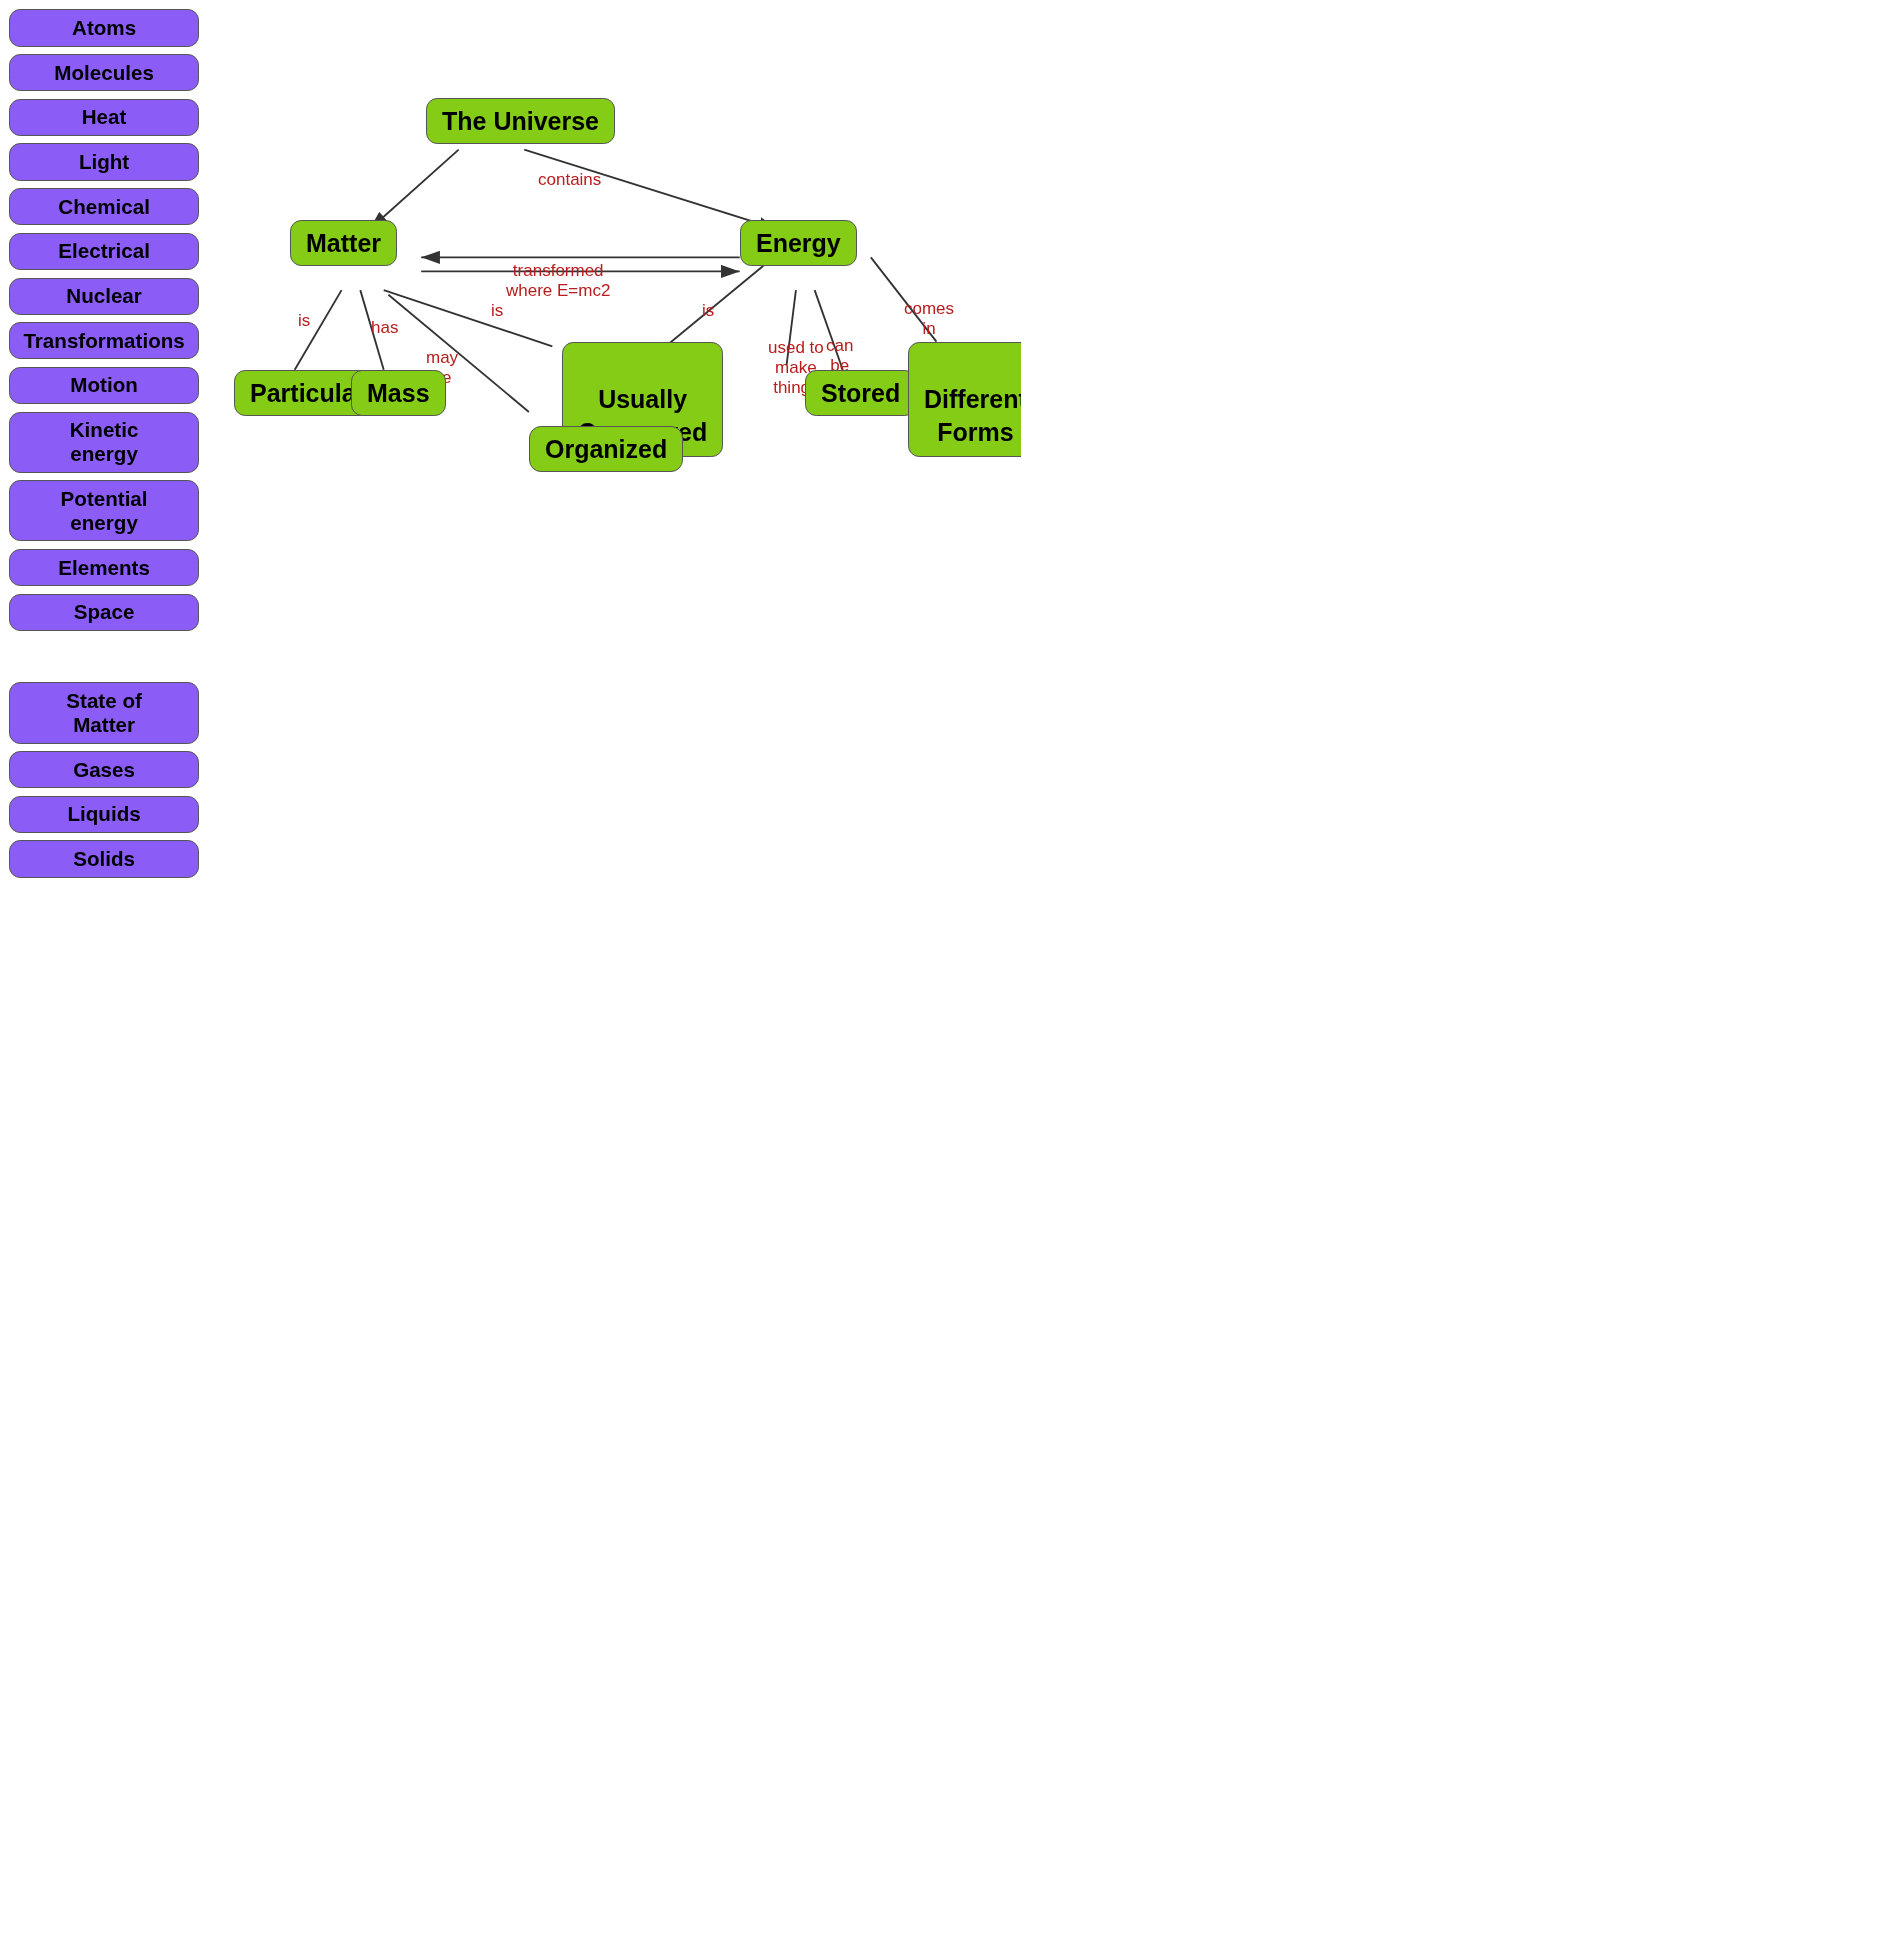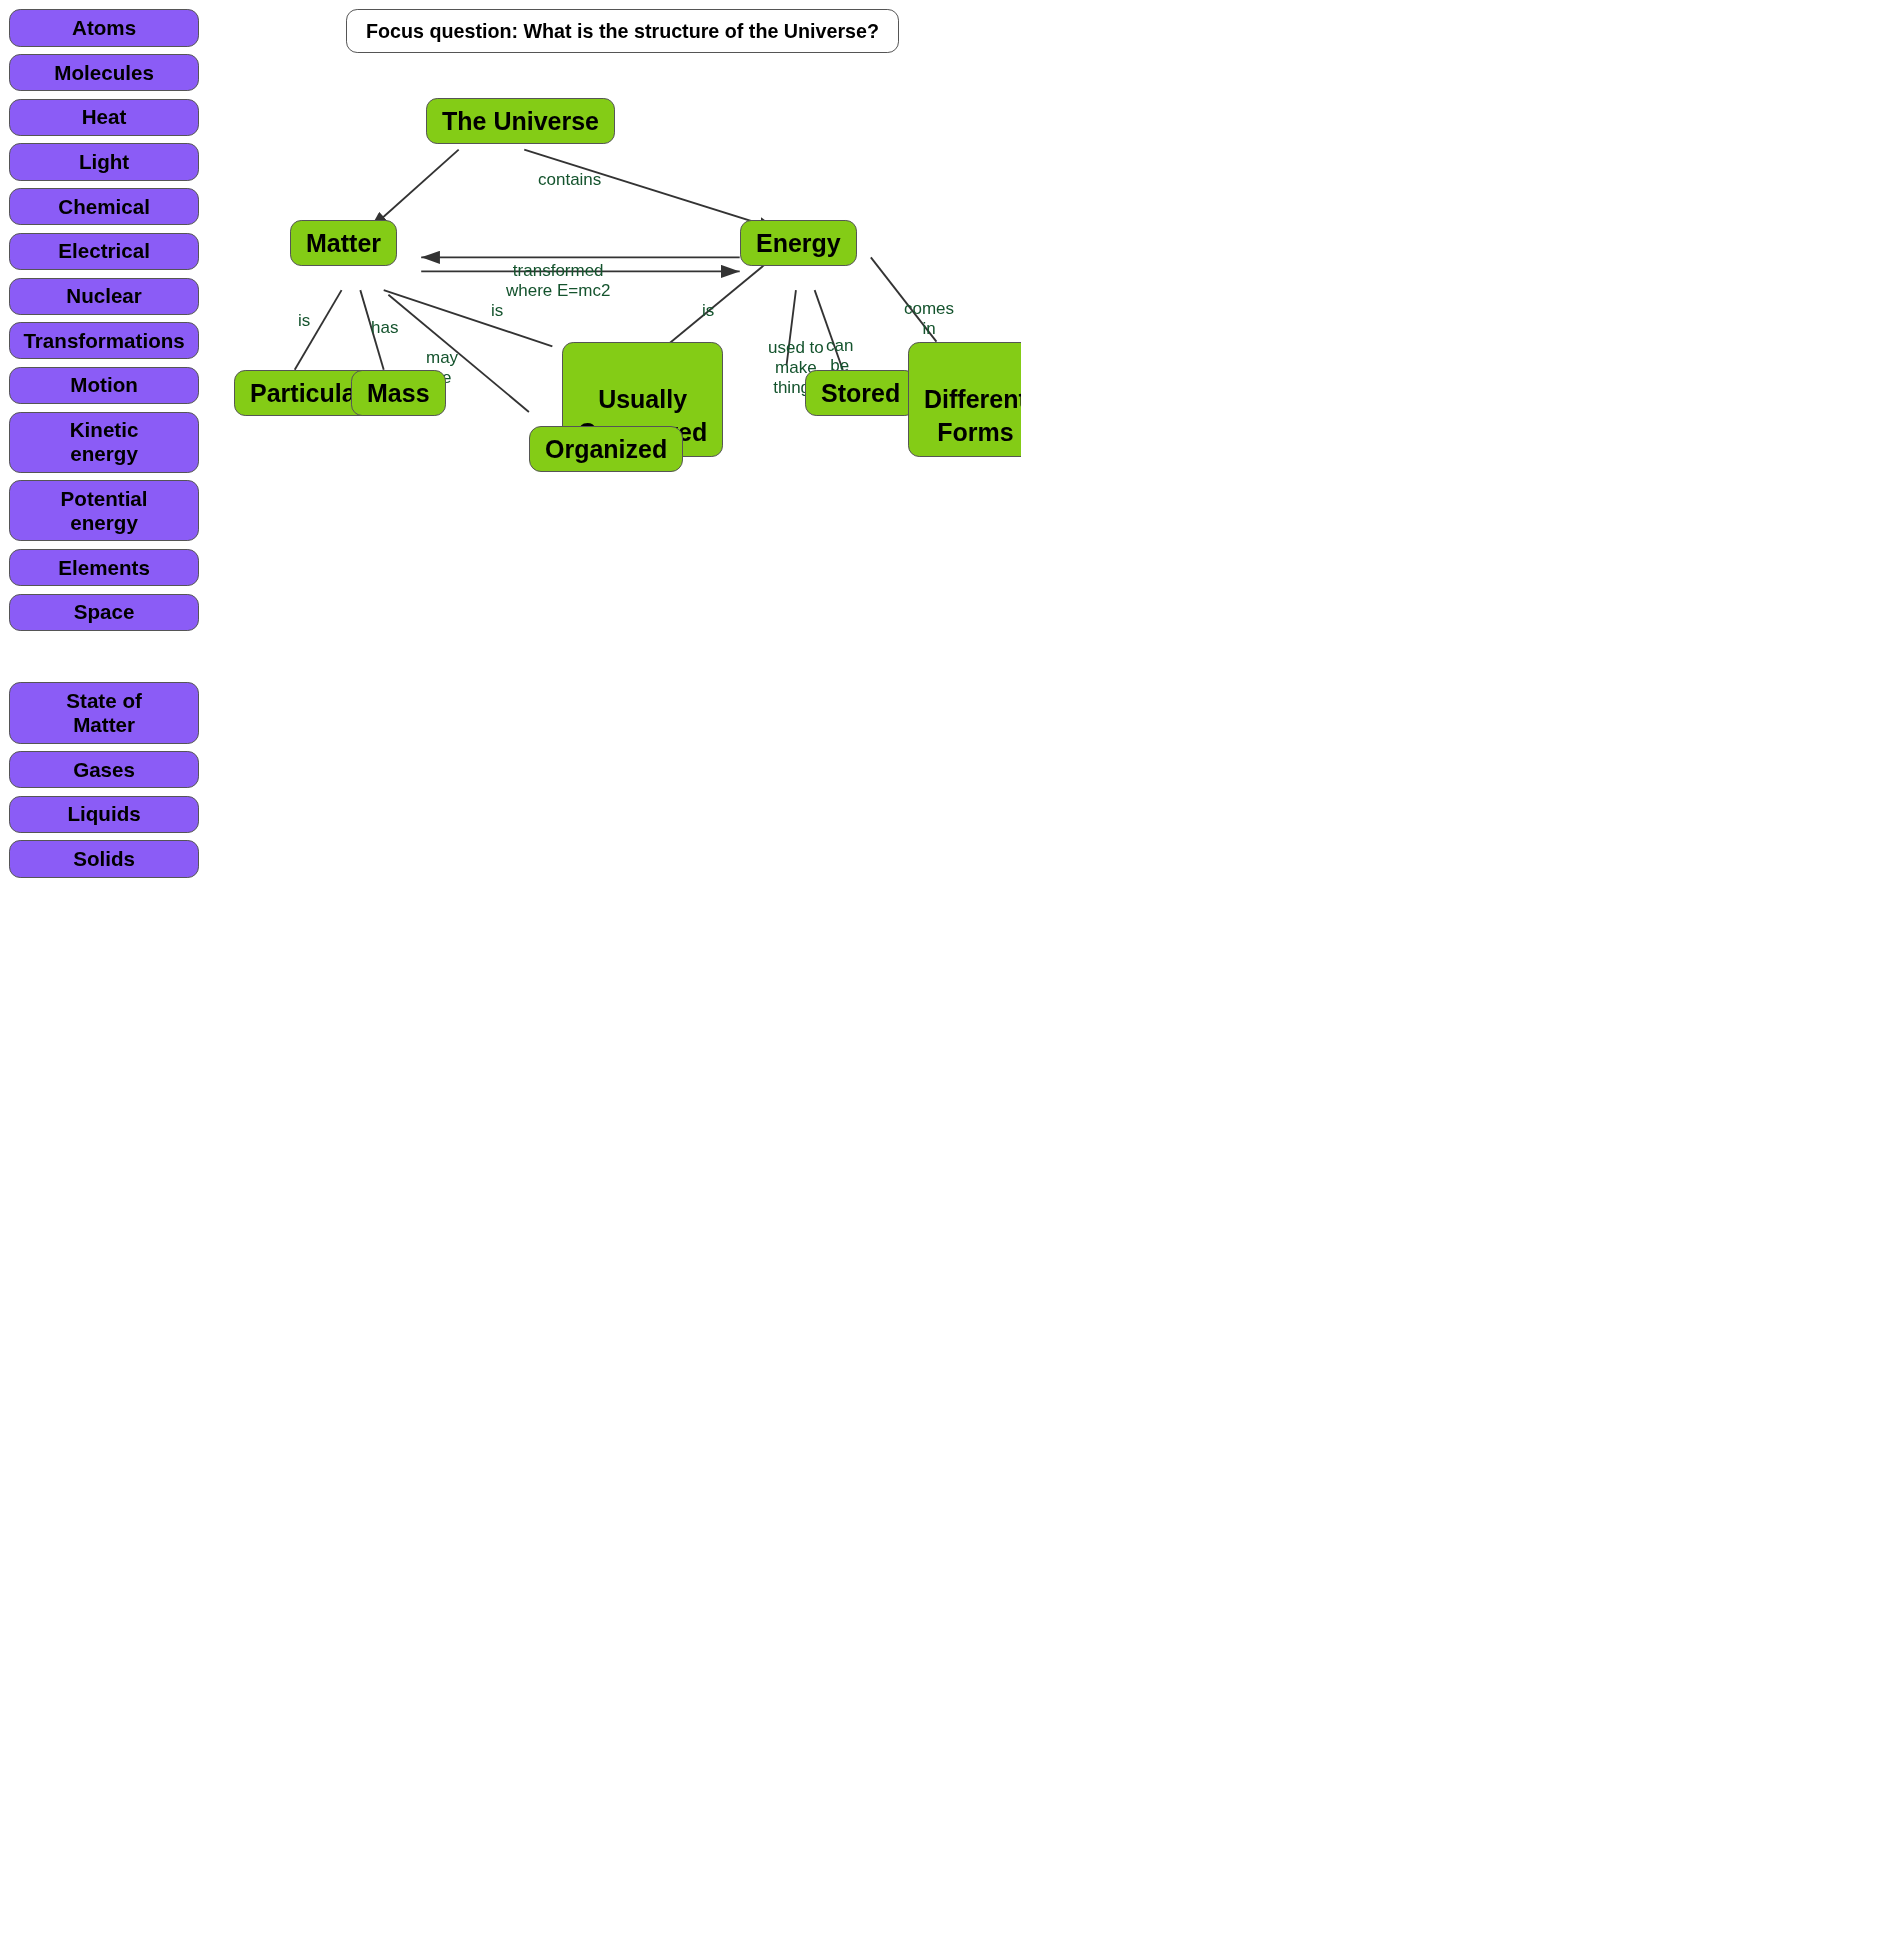--- a/index.html
+++ b/index.html
@@ -58,21 +58,21 @@
       background: #fff;
       border-radius: 11.2px;
       font-size: 19.7px;
       white-space: nowrap;
     }
 
     .label {
       position: absolute;
       font-size: 17px;
       font-weight: normal;
-      color: #14532d;
+      color: #b91c1c;
       text-align: center;
       background: transparent;
     }
 
     svg.arrows {
       position: absolute;
       top: 0;
       left: 0;
       width: 100%;
       height: 100%;
@@ -137,23 +137,20 @@
 
     <line x1="620" y1="270" x2="505" y2="365" stroke="#333" stroke-width="2"></line>
 
     <line x1="650" y1="300" x2="640" y2="380" stroke="#333" stroke-width="2"></line>
 
     <line x1="670" y1="300" x2="700" y2="385" stroke="#333" stroke-width="2"></line>
 
     <line x1="730" y1="265" x2="800" y2="355" stroke="#333" stroke-width="2"></line>
   </svg>
 
-  <div class="node focus-question" style="left: 159px; top: 0px; padding: 9.4px 19px;">
-    <span>Focus question: What is the structure of the Universe?</span>
-  </div>
 
   <div class="node" style="left: 239px; top: 89px; min-width: 122px;">
     <span>The Universe</span>
   </div>
 
   <div class="label" style="left: 351px; top: 161px;">
     <span>contains</span>
   </div>
 
   <div class="node" style="left: 103px; top: 211px; min-width: 94px;">

